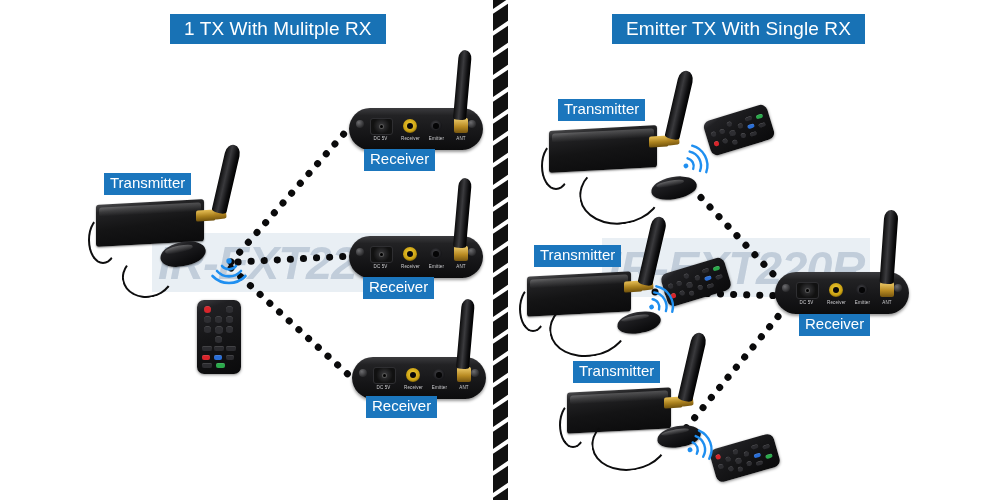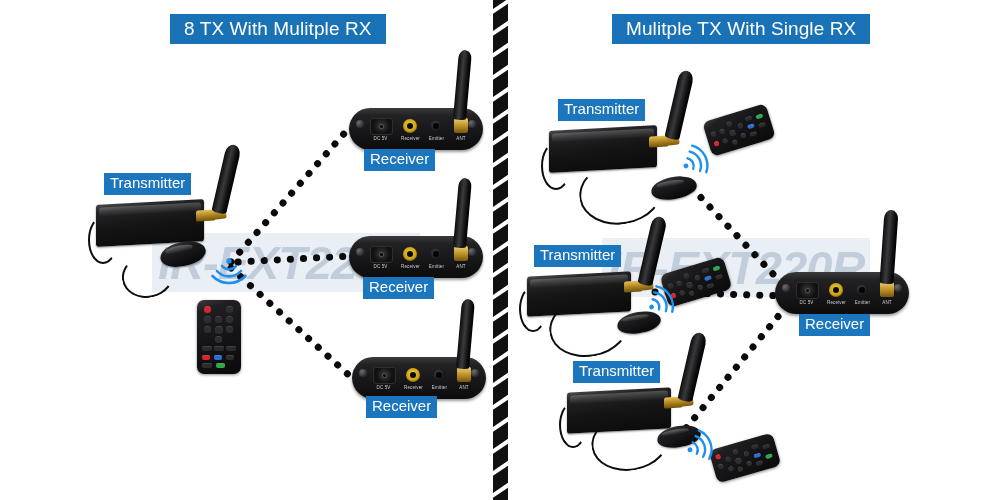--- a/index.html
+++ b/index.html
@@ -217,22 +217,22 @@
         <path d="M692,188 L790,292"></path>
         <path d="M655,292 L786,296"></path>
         <path d="M678,438 L790,302"></path>
       </g>
     </svg>
   </div>
 
   <div class="watermark" style="left:152px;top:233px;font-size:47px;">IR-EXT220R</div>
   <div class="watermark" style="left:602px;top:238px;font-size:47px;">IR-EXT220R</div>
 
-  <div class="title-badge" style="left:170px;top:14px;">8 TX With Mulitple RX</div>
-  <div class="title-badge" style="left:612px;top:14px;">Mulitple TX With Single RX</div>
+  <div class="title-badge" style="left:170px;top:14px;">1 TX With Mulitple RX</div>
+  <div class="title-badge" style="left:612px;top:14px;">Emitter TX With Single RX</div>
 
   <div class="tag" style="left:104px;top:173px;">Transmitter</div>
 
   <div class="tx" style="left:96px;top:196px;width:140px;height:62px;">
     <div class="body" style="width:108px;height:42px;top:6px;transform:skewY(-3deg);">
       <div class="bodysheen"></div>
     </div>
     <div class="pigtail" style="left:-8px;top:20px;width:26px;height:44px;"></div>
     <div class="sma" style="left:100px;top:14px;width:20px;height:11px;transform:skewY(-4deg);"></div>
     <div class="sma2" style="left:118px;top:9px;width:12px;height:14px;transform:rotate(-6deg);"></div>

